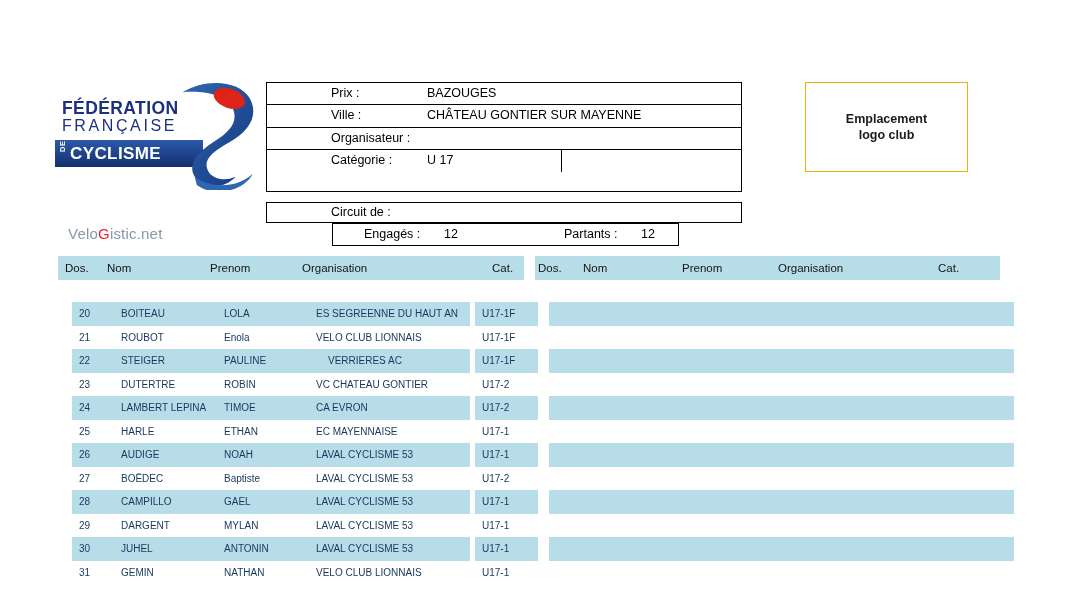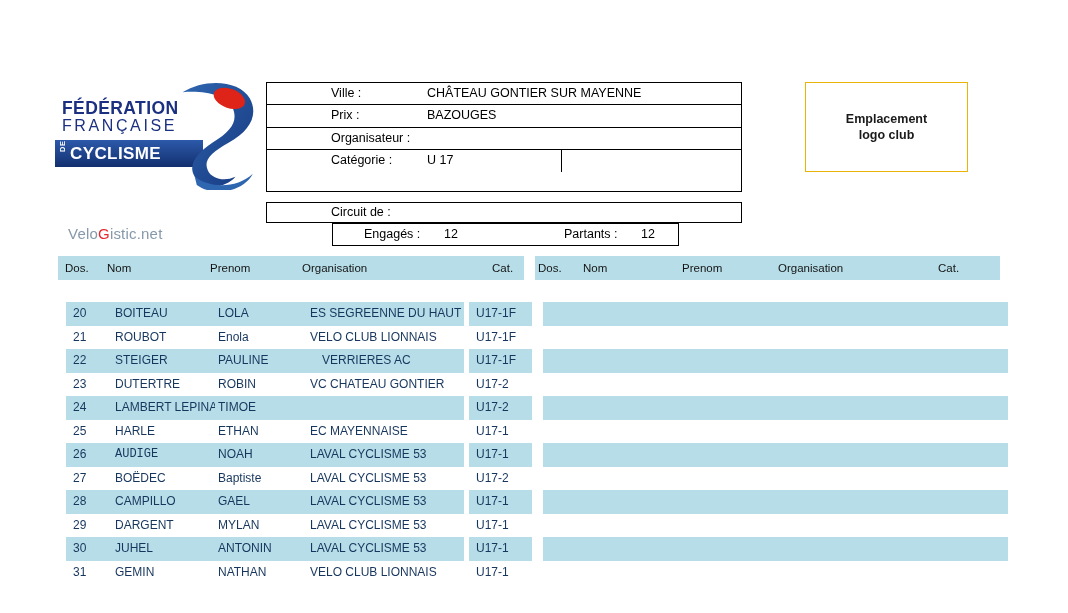--- a/index.html
+++ b/index.html
@@ -35,21 +35,21 @@
   .engages-box{left:332px;top:222.5px;width:347px;height:23px;border:1.5px solid #000;box-sizing:border-box;font-size:12.5px;line-height:20px;}
   .engages-box span{position:absolute;}
 
   .velogistic{left:68px;top:225px;font-size:15px;color:#8599ab;letter-spacing:.2px;}
   .velogistic .g-red{color:#e8262d;}
 
   
   .rtable{top:256px;height:330px;}
   .thead{position:absolute;left:0;top:0;height:24px;font-size:11.5px;line-height:24px;color:#141414;}
   .thead-bg{position:absolute;top:0;height:24px;background:var(--stripe);}
-  .trow{position:absolute;left:8px;height:23.5px;font-size:12px;line-height:23.5px;color:#17365d;}
+  .trow{position:absolute;left:14px;height:23.5px;font-size:10px;line-height:23.5px;color:#17365d;}
   .stripe{position:absolute;top:0;height:23.5px;background:var(--stripe);}
   .hcell,.tcell{position:absolute;white-space:nowrap;}
   .tcell{overflow:hidden;}
 </style>
 </head>
 <body style="--stripe: #b7dee8;">
 
 <div class="abs logo">
   <div class="abs logo-line1">FÉDÉRATION</div>
   <div class="abs logo-line2">FRANÇAISE</div>
@@ -65,26 +65,26 @@
       </linearGradient>
     </defs>
     <path d="M30,14 C52,0 86,2 96,20 C105,36 96,52 76,63 C58,73 50,81 55,91 C59,99 71,102 82,97 C72,109 50,110 42,97 C35,86 43,74 60,63 C78,52 85,42 79,29 C73,17 52,12 30,14 Z" fill="url(#sw)"></path>
     <path d="M42,97 C58,109 84,108 99,94 C90,112 60,117 44,105 Z" fill="#2f66b0"></path>
     <ellipse cx="76" cy="20" rx="16" ry="9.5" transform="rotate(20 76 20)" fill="#de2318"></ellipse>
   </svg>
 </div>
 
 <div class="abs form-box" id="form-box">
     <div class="form-row">
+      <span class="form-label">Prix :</span>
+      <span class="form-value">BAZOUGES</span>
+    </div>
+    <div class="form-row">
       <span class="form-label">Ville :</span>
       <span class="form-value">CHÂTEAU GONTIER SUR MAYENNE</span>
-    </div>
-    <div class="form-row">
-      <span class="form-label">Prix :</span>
-      <span class="form-value">BAZOUGES</span>
     </div>
     <div class="form-row">
       <span class="form-label">Organisateur :</span>
     </div>
     <div class="form-row">
       <span class="form-label">Catégorie :</span>
       <span class="form-value">U 17</span>
       <div class="form-vline"></div>
     </div>
   </div>
@@ -149,34 +149,35 @@
       <span class="tcell" style="left: 152px; width: 90px;">ROBIN</span>
       <span class="tcell" style="left: 244px; width: 152px;">VC CHATEAU GONTIER</span>
       <span class="tcell" style="left: 410px; width: 54px;">U17-2</span>
     </div>
     <div class="trow" style="top: 140px; width: 466px;">
       <div class="stripe" style="left: 0px; width: 398px;"></div>
       <div class="stripe" style="left: 403px; width: 63px;"></div>
       <span class="tcell" style="left: 7px; width: 38px;">24</span>
       <span class="tcell" style="left: 49px; width: 100px;">LAMBERT LEPINA</span>
       <span class="tcell" style="left: 152px; width: 90px;">TIMOE</span>
+      <span class="tcell" style="left: 244px; width: 152px;">CA EVRON</span>
       <span class="tcell" style="left: 410px; width: 54px;">U17-2</span>
     </div>
     <div class="trow" style="top: 163.5px; width: 466px;">
       <span class="tcell" style="left: 7px; width: 38px;">25</span>
       <span class="tcell" style="left: 49px; width: 100px;">HARLE</span>
       <span class="tcell" style="left: 152px; width: 90px;">ETHAN</span>
       <span class="tcell" style="left: 244px; width: 152px;">EC MAYENNAISE</span>
       <span class="tcell" style="left: 410px; width: 54px;">U17-1</span>
     </div>
     <div class="trow" style="top: 187px; width: 420px;">
       <div class="stripe" style="left: 0px; width: 398px;"></div>
       <div class="stripe" style="left: 403px; width: 63px;"></div>
       <span class="tcell" style="left: 7px; width: 38px;">26</span>
-      <span class="tcell" style="left: 49px; width: 100px; font-family: Liberation Mono, monospace;">AUDIGE</span>
+      <span class="tcell" style="left: 49px; width: 100px;">AUDIGE</span>
       <span class="tcell" style="left: 152px; width: 90px;">NOAH</span>
       <span class="tcell" style="left: 244px; width: 152px;">LAVAL CYCLISME 53</span>
       <span class="tcell" style="left: 410px; width: 54px;">U17-1</span>
     </div>
     <div class="trow" style="top: 210.5px; width: 466px;">
       <span class="tcell" style="left: 7px; width: 38px;">27</span>
       <span class="tcell" style="left: 49px; width: 100px;">BOËDEC</span>
       <span class="tcell" style="left: 152px; width: 90px;">Baptiste</span>
       <span class="tcell" style="left: 244px; width: 152px;">LAVAL CYCLISME 53</span>
       <span class="tcell" style="left: 410px; width: 54px;">U17-2</span>

